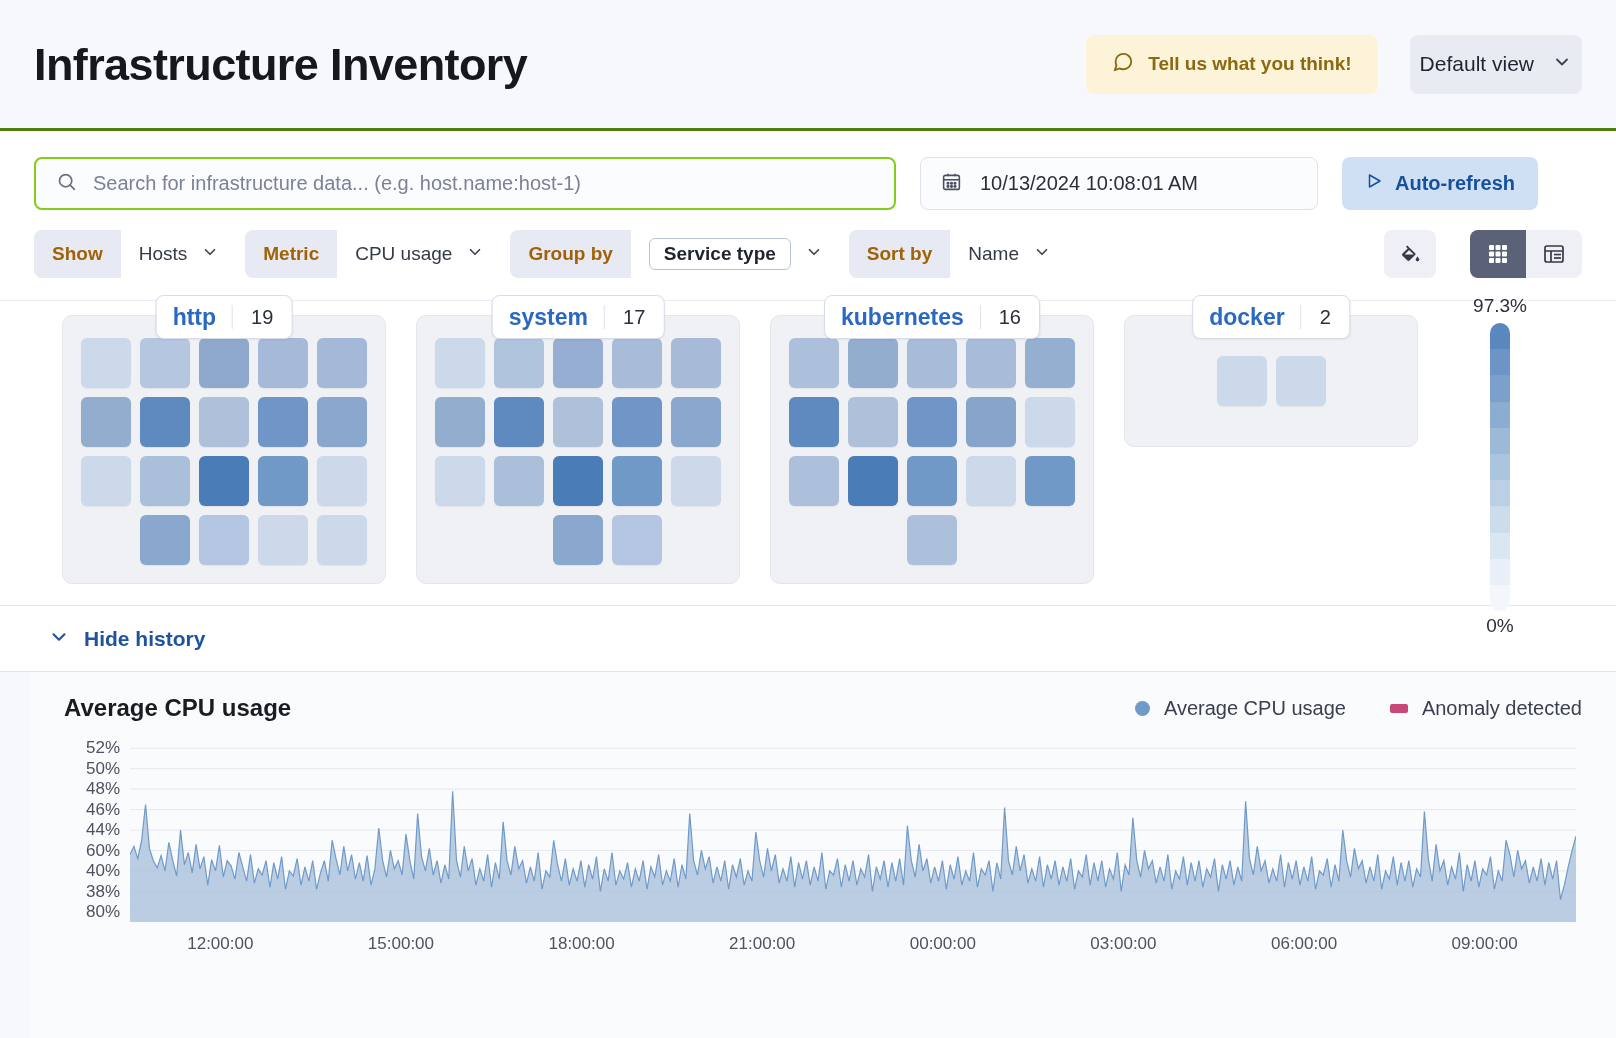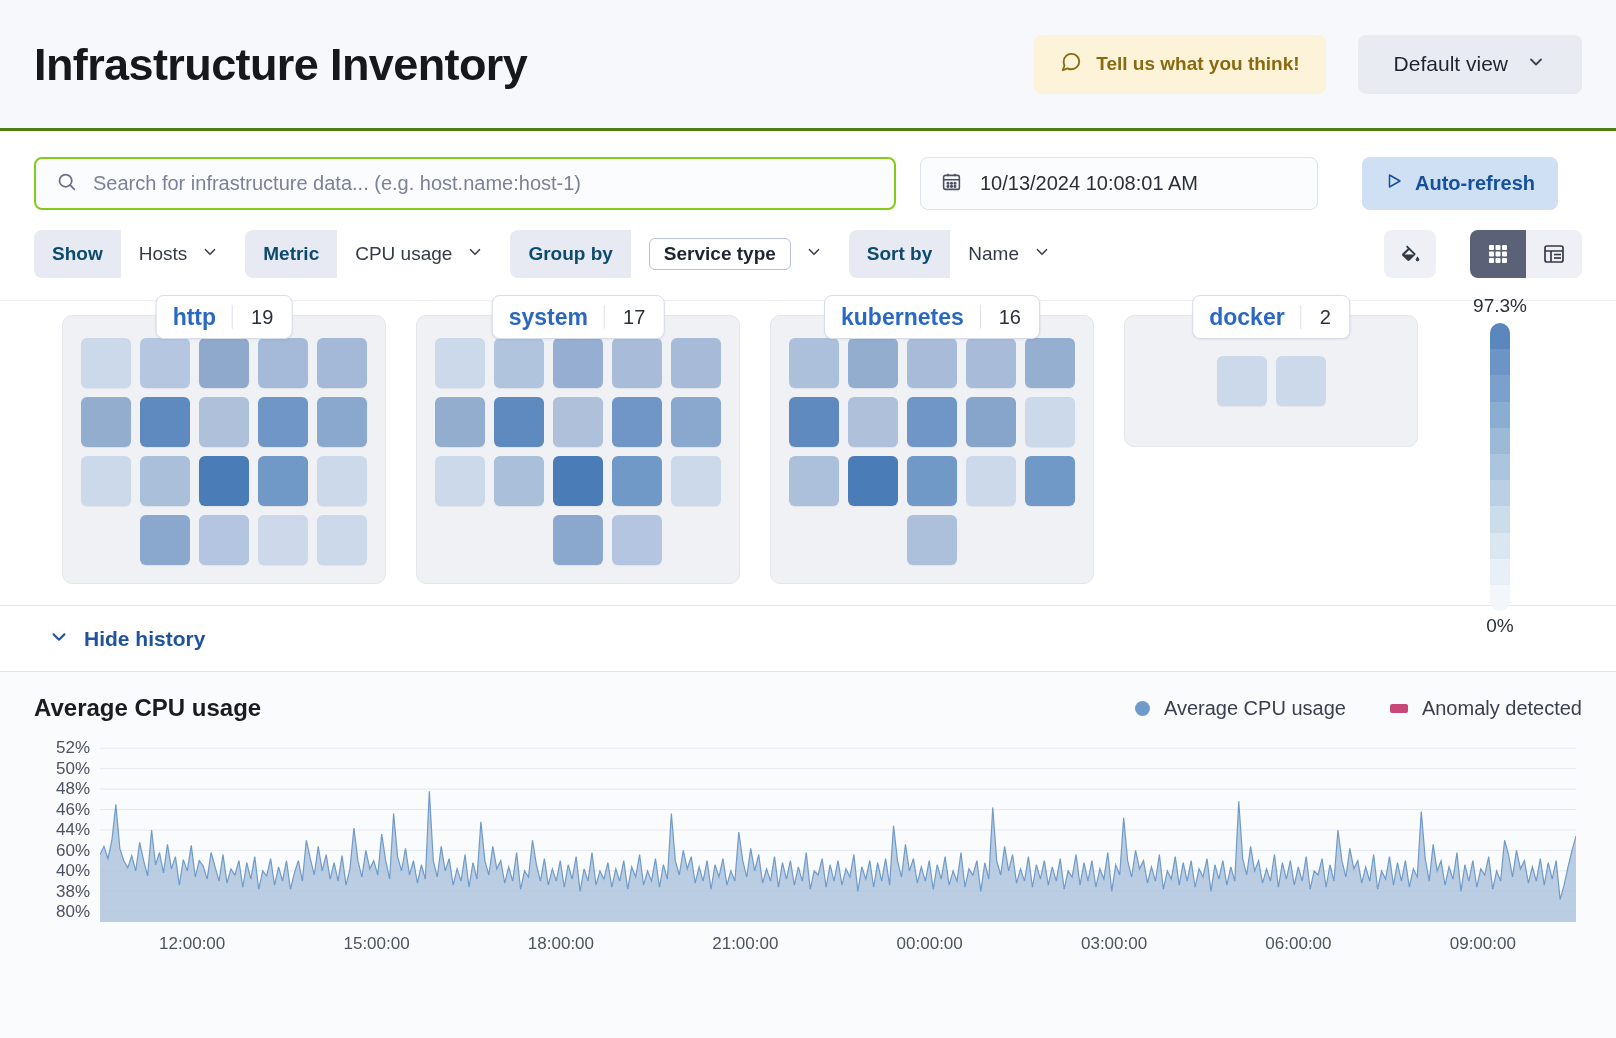--- a/index.html
+++ b/index.html
@@ -30,21 +30,21 @@
     border:none;border-radius:8px;
     height:59px;padding:0 26px;
     display:flex;align-items:center;gap:14px;
     font-size:19px;font-weight:700;cursor:pointer;
     font-family:"Liberation Sans", sans-serif;
     margin-left:40px;
   }
   .view-btn{
     background:#e9ebf3;color:#1f2430;
     border:none;border-radius:8px;
-    height:59px;padding:0 36px;
+    height:59px;padding:0 10px;
     display:flex;align-items:center;gap:18px;
     font-size:21px;font-weight:400;cursor:pointer;
     font-family:"Liberation Sans", sans-serif;
     text-align:center;
   }
 
   
   .toolbar{padding:26px 34px 0 34px;background:#fff;}
   .search-row{display:flex;align-items:center;gap:24px;}
   .search-box{
@@ -57,28 +57,27 @@
   .date-box{
     width:398px;height:53px;border:1px solid #dfe2ec;border-radius:8px;
     background:#fbfcfe;display:flex;align-items:center;gap:18px;padding:0 20px;
   }
   .date-text{font-size:20px;color:#2b2f3a;}
   .refresh-btn{
     width:196px;height:53px;border-radius:8px;border:none;background:#cfe0f5;
     display:flex;align-items:center;justify-content:center;gap:12px;
     color:#16509c;font-size:20px;font-weight:700;cursor:pointer;
     font-family:"Liberation Sans", sans-serif;
-    margin-left:20px;
   }
 
   
   .filter-row{display:flex;align-items:center;gap:12px;margin-top:20px;padding-bottom:22px;}
   .filter-group{display:flex;align-items:center;border-radius:8px;overflow:hidden;height:48px;}
   .filter-label{
-    background:#e7eaf2;color:#0c4a6e;font-size:19px;font-weight:700;
+    background:#e7eaf2;color:#a16207;font-size:19px;font-weight:700;
     height:48px;display:flex;align-items:center;padding:0 18px;
   }
   .filter-value{
     background:#fff;color:#343a46;font-size:19px;
     height:48px;display:flex;align-items:center;gap:14px;padding:0 14px 0 18px;
     cursor:pointer;
     text-align:right;
   }
   .filter-value.pill .pill-box{
     border:1px solid #b8c2d8;border-radius:6px;padding:4px 14px;
@@ -139,21 +138,21 @@
   .legend-bottom{font-size:19px;color:#2b2f3a;margin-top:4px;}
 
   
   .history-bar{
     height:66px;flex:0 0 66px;background:#fff;display:flex;align-items:center;
     padding-left:48px;gap:14px;border-bottom:1px solid #e3e6ef;
   }
   .history-link{color:#20539e;font-size:21px;font-weight:700;cursor:pointer;}
 
   
-  .chart-panel{flex:1 1 auto;background:#fafbfd;padding:22px 34px 0 34px;position:relative;}
+  .chart-panel{flex:1 1 auto;background:#fafbfd;padding:22px 34px 0 34px;position:relative;margin-left:30px;}
   .chart-head{display:flex;align-items:center;}
   .chart-title{font-size:24px;font-weight:700;color:#1a1c21;}
   .chart-legend{margin-left:auto;display:flex;align-items:center;gap:44px;}
   .legend-item{display:flex;align-items:center;gap:14px;font-size:20px;color:#3b4050;}
   .dot{width:15px;height:15px;border-radius:50%;background:#6f9ac9;}
   .sq{width:18px;height:9px;border-radius:2px;background:#c8487a;}
   .chart-body{position:relative;margin-top:16px;height:206px;}
   .y-axis{
     position:absolute;left:0;top:0;width:56px;height:184px;
     display:flex;flex-direction:column;justify-content:space-between;

